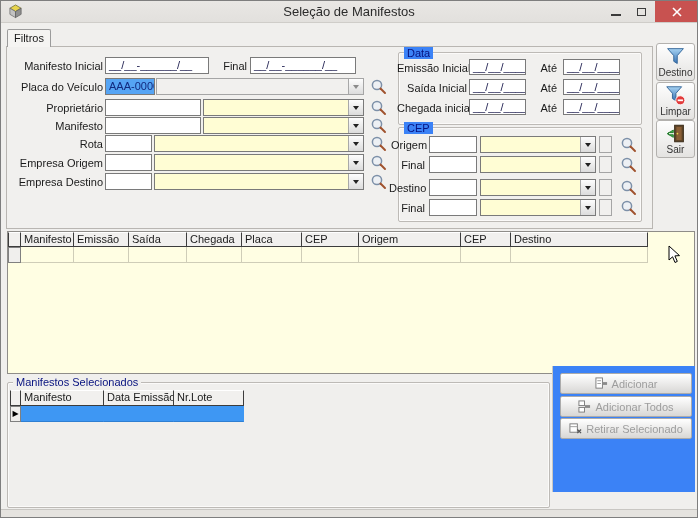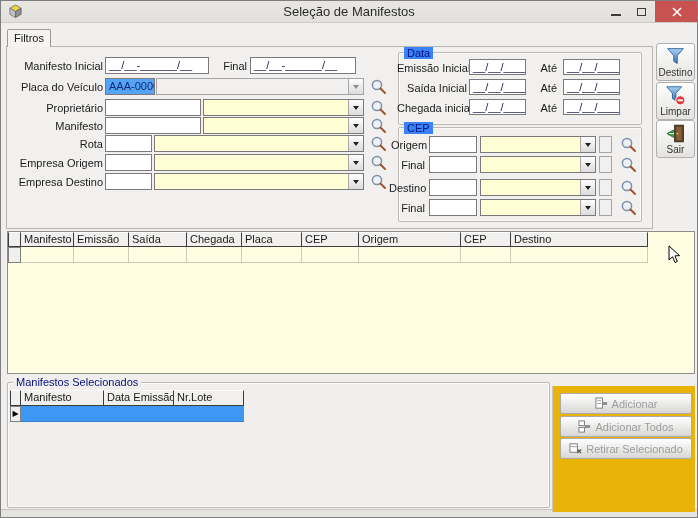--- a/index.html
+++ b/index.html
@@ -66,22 +66,22 @@
   .grid-row { display:flex; height:16px; }
   .grid-cell { border-right:1px solid #cfcdb8; border-bottom:1px solid #cfcdb8; }
   .row-ind { background:#f0efed; border:1px solid #808080; font-size:8px; line-height:14px;
     text-align:center; color:#000; }
   
   .sel-green { position:absolute; left:9px; top:387px; width:538px; height:118px;
     background:#d2fdd2; z-index:2; }
   .sel-grid { position:absolute; left:9px; top:389px; z-index:4; }
   .blue-row .grid-cell { background:#3e97f3; border-right:1px solid #3e97f3;
     border-bottom:1px solid #2f7fd2; }
-  .actions-panel { position:absolute; left:551px; top:385px; width:143px; height:126px;
-    background:#eab308; border-left:1px solid #c9c7c3; z-index:3; }
+  .actions-panel { position:absolute; left:551px; top:365px; width:143px; height:126px;
+    background:#3b82f6; border-left:1px solid #c9c7c3; z-index:3; }
   .action-btn { position:absolute; left:7px; width:132px; height:21px;
     background:linear-gradient(#ffffff,#d8d7d5); border:1px solid #ababab; border-radius:2px;
     display:flex; align-items:center; justify-content:center; gap:4px;
     color:#9d9d9d; font-size:11px; }
   .bottom-strip { position:absolute; left:0; top:508px; width:698px; height:10px;
     background:#e5e3df; border-top:1px solid #c8c6c2; }
   .cursor { position:absolute; z-index:9; }
 </style>
 </head>
 <body>

